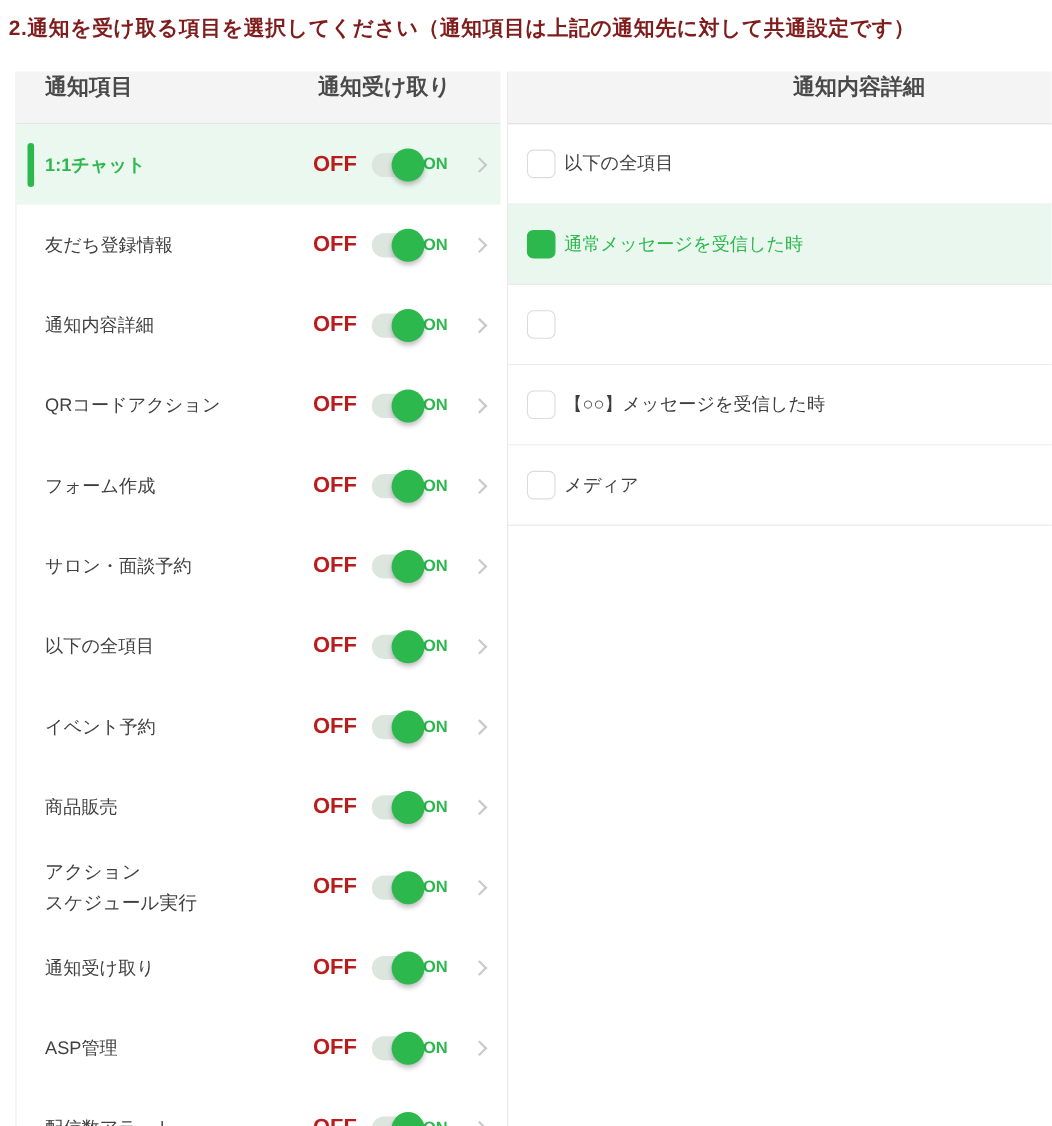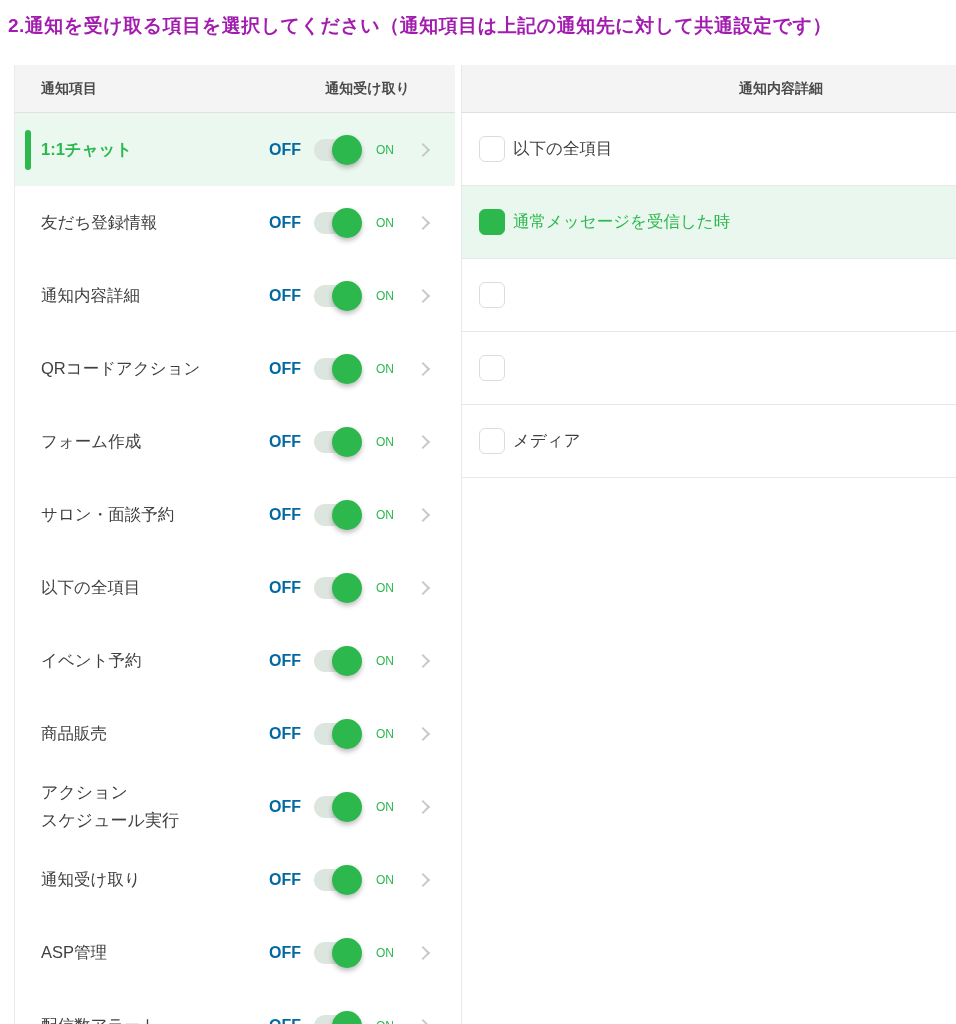--- a/index.html
+++ b/index.html
@@ -10,71 +10,71 @@
     --text:#3f3f3f;
   }
   *{box-sizing:border-box;margin:0;padding:0}
   html,body{width:956px;height:1024px;overflow:hidden}
   body{
     position:relative;background:#fff;color:var(--text);
     font-family:"Liberation Sans","DejaVu Sans",sans-serif;
   }
   .title{
     position:absolute;left:8px;top:13px;
-    font-size:19px;font-weight:700;color:#a21caf;letter-spacing:.5px;
+    font-size:19px;font-weight:700;color:#7f1d1d;letter-spacing:.5px;
   }
   .table{
     position:absolute;left:14px;top:65px;width:1086px;bottom:0;
     display:flex;align-items:stretch;
   }
   .panel-left{
     width:441px;flex:none;border-left:1px solid #ebebeb;
     display:flex;flex-direction:column;background:#fff;
   }
   .panel-right{
     flex:1;margin-left:6px;border-left:1px solid #e7e7e7;
     display:flex;flex-direction:column;background:#fff;
   }
   .panel-header{
     height:48px;flex:none;background:var(--header-bg);
     border-bottom:1px solid #e0e0e0;
-    display:flex;align-items:center;position:relative;
-    font-weight:700;font-size:14px;color:#4a4a4a;
+    display:flex;position:relative;
+    font-weight:700;font-size:20px;color:#4a4a4a;
   }
   .panel-header.left{padding-left:26px}
   .hdr-toggle{position:absolute;right:45px}
   .panel-header.right{justify-content:center}
 
   
   .lrow{
     height:73px;flex:none;position:relative;
     display:flex;align-items:center;
-    padding-left:26px;padding-right:27px;cursor:pointer;
+    padding-left:26px;padding-right:14px;cursor:pointer;
   }
   .lrow.selected{background:var(--sel-bg)}
   .sel-bar{
     display:none;position:absolute;left:10px;top:50%;transform:translateY(-50%);
     width:6px;height:40px;border-radius:3px;background:var(--green);
   }
   .lrow.selected .sel-bar{display:block}
   .lrow-label{font-size:16.5px;color:var(--text)}
   .lrow.selected .lrow-label{color:var(--green);font-weight:700}
   .lrow.small .lrow-label{font-size:17px;line-height:1.6;white-space:pre-line}
   .controls{margin-left:auto;display:flex;align-items:center}
-  .off-label{font-size:16px;font-weight:600;color:#0369a1;margin-right:13px}
+  .off-label{font-size:20px;font-weight:600;color:#b91c1c;margin-right:13px}
   .toggle{
     width:46px;height:22px;border-radius:11px;background:#dce6df;
     position:relative;flex:none;cursor:pointer;
   }
   .knob{
     position:absolute;right:-2px;top:-4px;width:30px;height:30px;
     border-radius:50%;background:var(--green);
     box-shadow:0 3px 5px rgba(0,0,0,.25);
   }
-  .on-label{font-size:12px;font-weight:400;color:var(--green);margin-left:16px}
+  .on-label{font-size:15px;font-weight:700;color:var(--green);margin-left:1px}
   .chev{
     margin-left:24px;width:10px;height:10px;flex:none;
     border-top:2px solid #c9c9c9;border-right:2px solid #c9c9c9;
     transform:rotate(45deg);cursor:pointer;
   }
 
   
   .rrow{
     height:73px;flex:none;display:flex;align-items:center;
     padding-left:17px;border-bottom:1px solid #e8e8e8;cursor:pointer;background:#fff;
@@ -287,20 +287,21 @@
     <span class="checkbox"></span>
     <span class="rrow-label">通常メッセージを受信した時</span>
   </div>
 
   <div class="rrow">
     <span class="checkbox"></span>
   </div>
 
   <div class="rrow">
     <span class="checkbox"></span>
+    <span class="rrow-label">【○○】メッセージを受信した時</span>
   </div>
 
   <div class="rrow">
     <span class="checkbox"></span>
     <span class="rrow-label">メディア</span>
   </div>
 </div>
   </div>
 
 </div>

